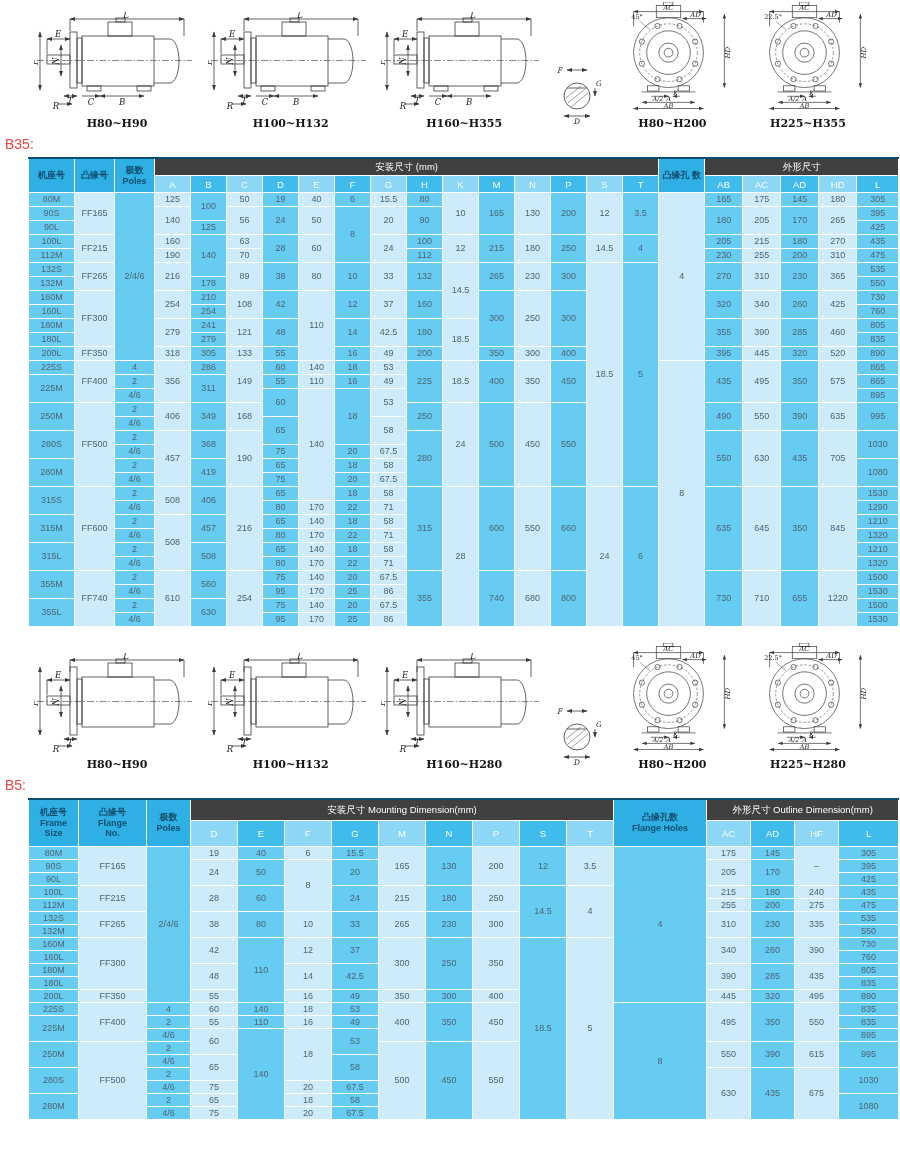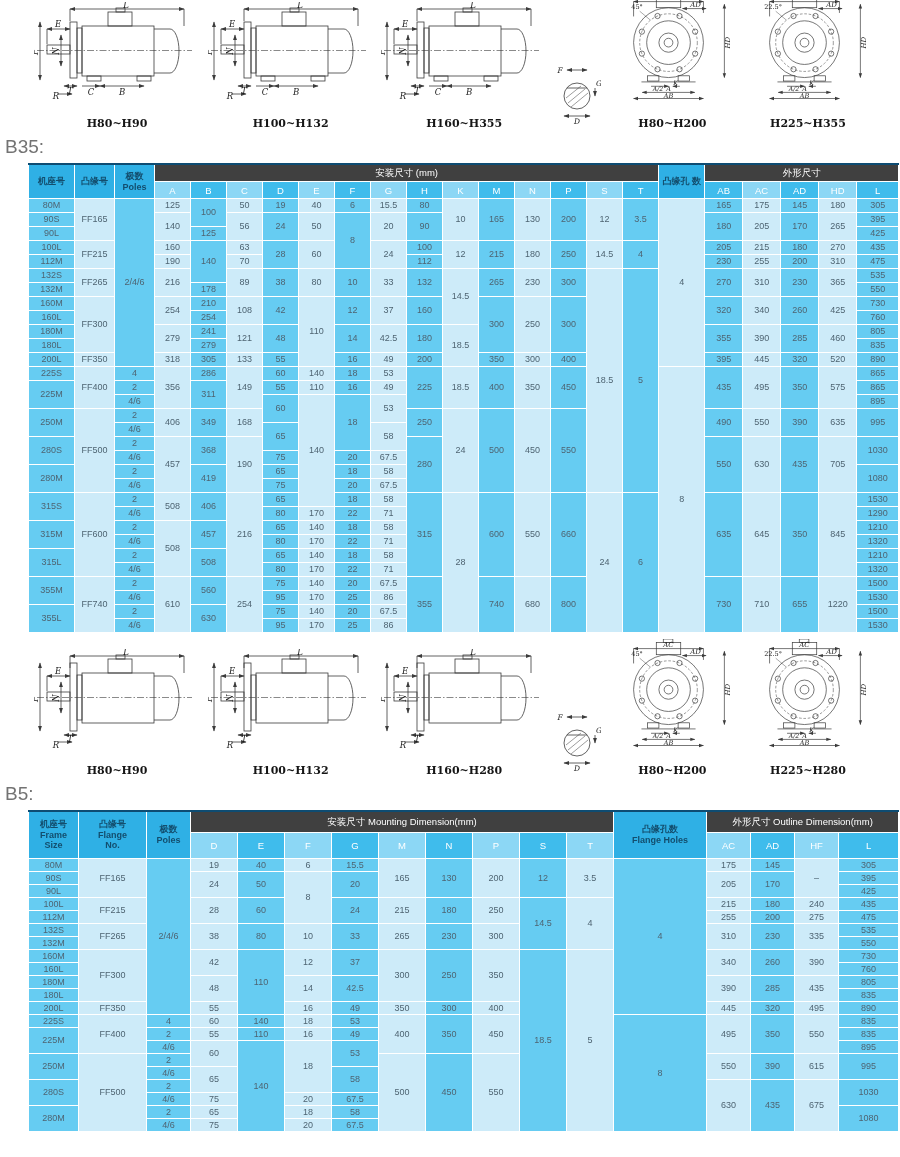--- a/index.html
+++ b/index.html
@@ -1,21 +1,21 @@
 <!DOCTYPE html>
 <html><head>
 <meta charset="utf-8">
 <style>
   html,body{margin:0;padding:0;background:#fff;}
   body{width:900px;height:1157px;font-family:"Liberation Sans",sans-serif;overflow:hidden;}
   .diag-row{display:flex;align-items:flex-end;justify-content:space-between;
             padding:6px 28px 0 34px;height:130px;box-sizing:border-box;}
   figure.diag{margin:0;text-align:center;}
-  figcaption{font-family:"DejaVu Serif",serif;font-size:11px;font-weight:bold;color:#161616;margin-top:11px;}
-  .sec-label{font-size:19px;color:#737373;margin:6px 0 5px 5px;}
+  figcaption{font-family:"DejaVu Serif",serif;font-size:11px;font-weight:bold;color:#161616;margin-top:1px;}
+  .sec-label{font-size:14px;color:#ef4444;margin:6px 0 5px 5px;}
   .tablewrap{margin-left:28px;width:870px;}
   table.dimtab{border-collapse:collapse;table-layout:fixed;width:870px;
                border-top:2px solid #0e4c72;border-bottom:1px solid #bfe6f7;}
   .dimtab th,.dimtab td{border:1px solid #fff;text-align:center;vertical-align:middle;
                         padding:0;overflow:hidden;}
   .dimtab th.band{background:#404040;color:#fff;font-weight:normal;font-size:9.5px;}
   .dimtab th.fixedhdr{background:#2fb0e5;color:#134e6e;font-weight:bold;font-size:9px;
                       white-space:pre-line;line-height:1.2;}
   .dimtab th.letter{color:#fff;font-weight:normal;font-size:9.5px;}
   .dimtab th.letter.dark{background:#3fbcec;}

